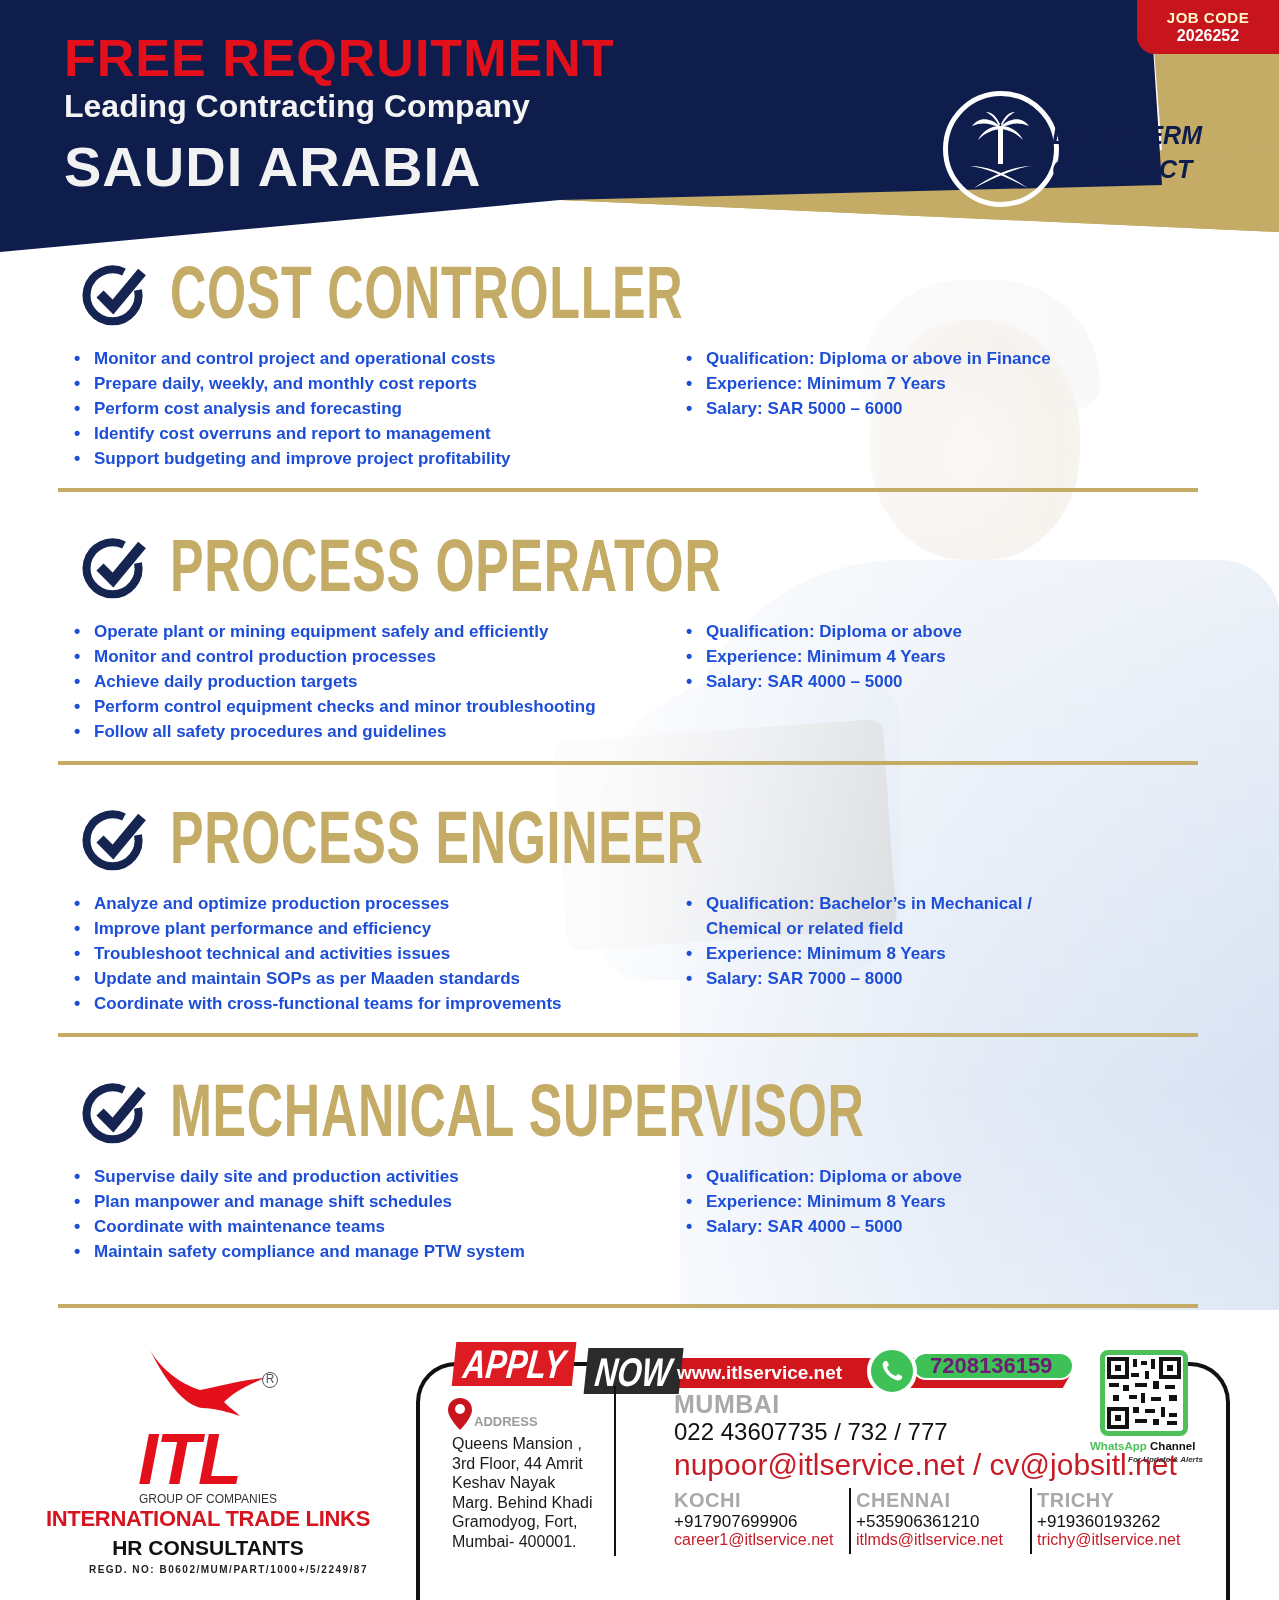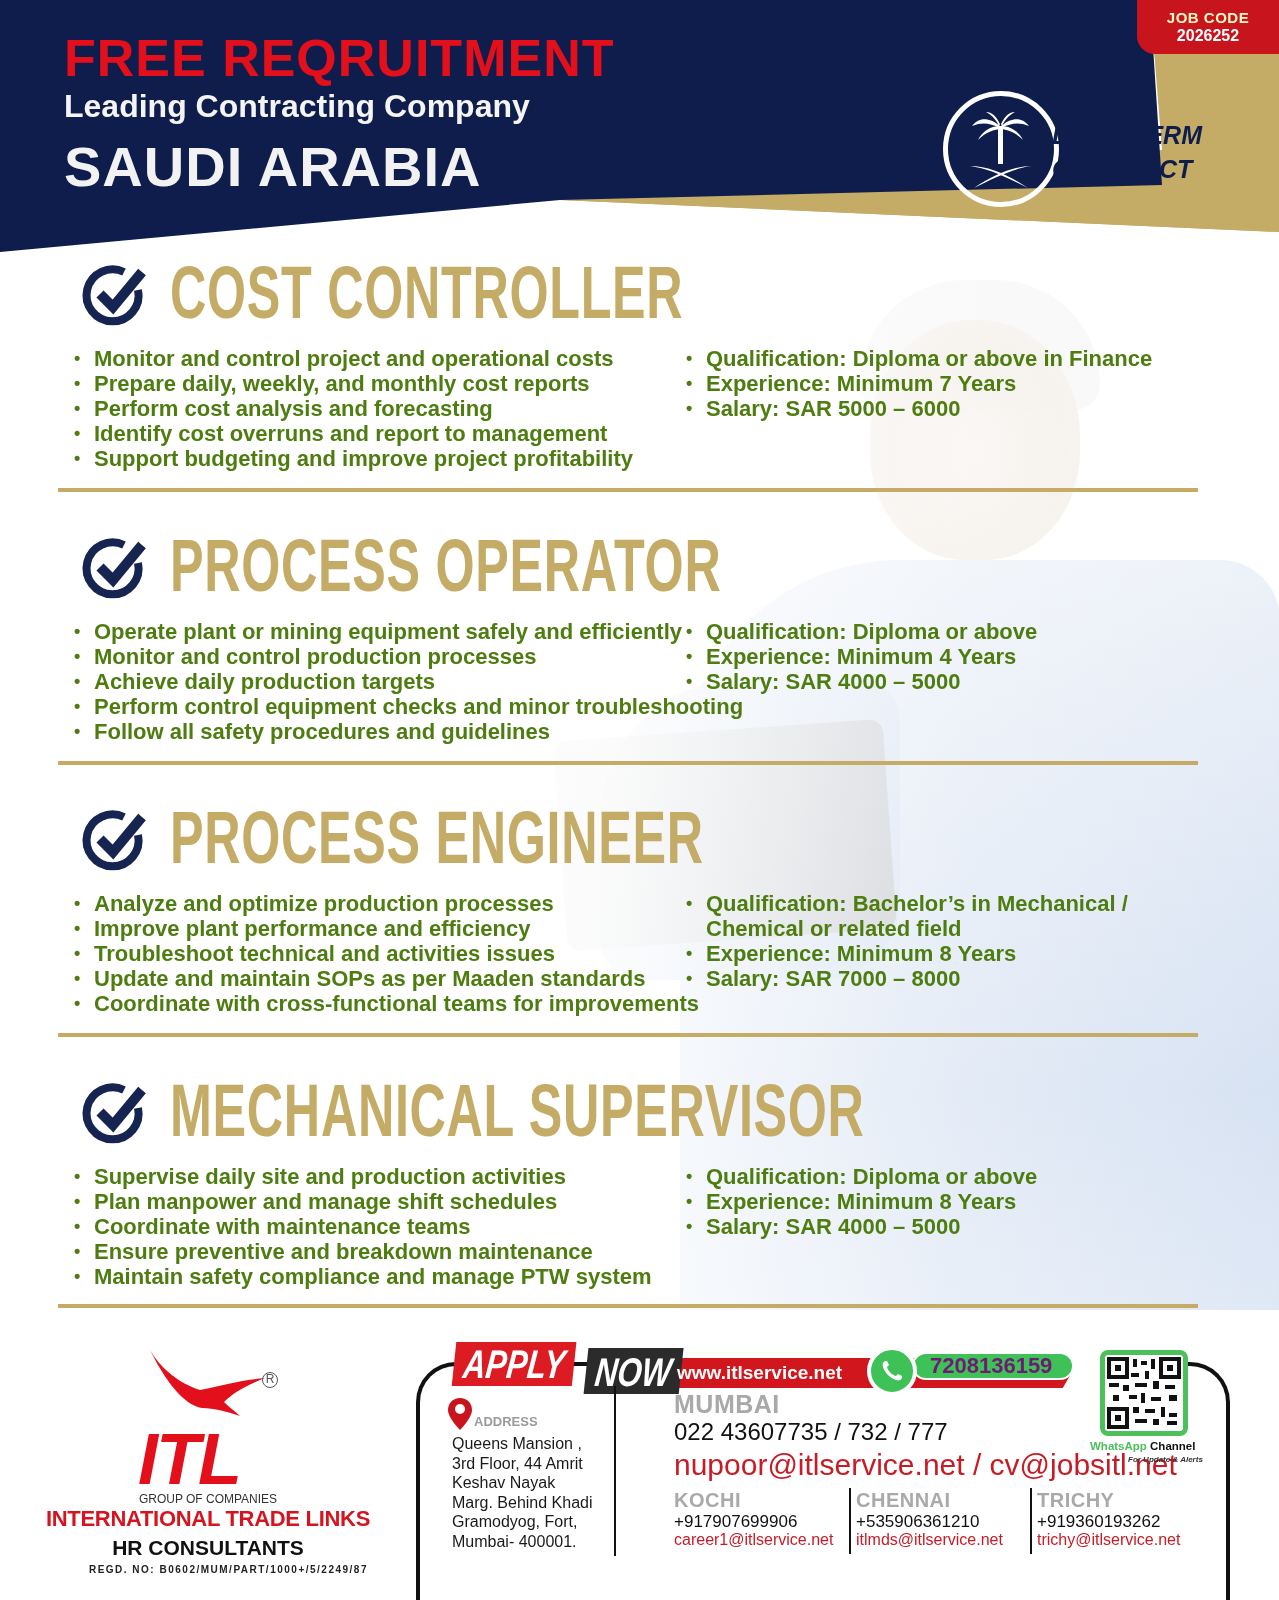--- a/index.html
+++ b/index.html
@@ -43,21 +43,21 @@
 
   .emblem { position: absolute; left: 943px; top: 91px; width: 116px; height: 116px; z-index: 5; border: 5px solid #ffffff; border-radius: 50%; }
   .contract { position: absolute; left: 1052px; top: 118px; z-index: 5; font-size: 25px; font-weight: 800; font-style: italic; color: #0f1d4d; line-height: 34px; }
 
   
   .job { position: absolute; left: 0; width: 1279px; z-index: 3; }
   .job .check { position: absolute; left: 80px; width: 72px; height: 72px; }
   .job .title { position: absolute; left: 170px; font-family: "Liberation Sans", sans-serif; font-weight: 700; color: #c4ab66;
     font-size: 74px; line-height: 90px; transform: scaleX(0.68); transform-origin: left center; white-space: nowrap; letter-spacing: 1px; }
   .job ul { list-style: none; position: absolute; }
-  .job li { font-size: 22px; font-weight: 700; color: #4d7c0f; line-height: 25px; position: relative; padding-left: 22px; white-space: nowrap; }
+  .job li { font-size: 17px; font-weight: 700; color: #1d4ed8; line-height: 25px; position: relative; padding-left: 22px; white-space: nowrap; }
   .job li::before { content: "•"; position: absolute; left: 2px; top: 0; font-size: 18px; }
   .job .duties { left: 72px; }
   .job .reqs { left: 684px; }
   .job .rule { position: absolute; left: 58px; width: 1140px; height: 4px; background: #c4ab66; }
 
   
   .footer { position: absolute; left: 0; top: 1310px; width: 1279px; height: 290px; z-index: 3; background: #ffffff; }
   .logo { position: absolute; left: 28px; top: 40px; width: 360px; height: 250px; }
   .logo .itl { position: absolute; left: 110px; top: 68px; font-size: 72px; font-weight: 900; font-style: italic; color: #e3101c; letter-spacing: -2px; }
   .logo .reg { position: absolute; left: 234px; top: 22px; font-size: 12px; color: #555; border: 1.5px solid #555; border-radius: 50%; width: 16px; height: 16px; line-height: 13px; text-align: center; }
@@ -212,21 +212,20 @@
     <svg width="72" height="72" viewBox="0 0 72 72">
         <path d="M58 30 A26 26 0 1 1 44 12" fill="none" stroke="#152450" stroke-width="8"></path>
         <path d="M20 34 L33 47 L62 12" fill="none" stroke="#152450" stroke-width="10"></path>
       </svg>
   </div>
   <div class="title" style="top:-2px;">MECHANICAL SUPERVISOR</div>
   <ul class="duties" style="top:96px;">
     <li>Supervise daily site and production activities</li>
     <li>Plan manpower and manage shift schedules</li>
     <li>Coordinate with maintenance teams</li>
-    <li>Ensure preventive and breakdown maintenance</li>
     <li>Maintain safety compliance and manage PTW system</li>
   </ul>
   <ul class="reqs" style="top:96px;">
     <li>Qualification: Diploma or above</li>
     <li>Experience: Minimum 8 Years</li>
     <li>Salary: SAR 4000 – 5000</li>
   </ul>
   <div class="rule" style="top:236px;"></div>
 </section>
 

